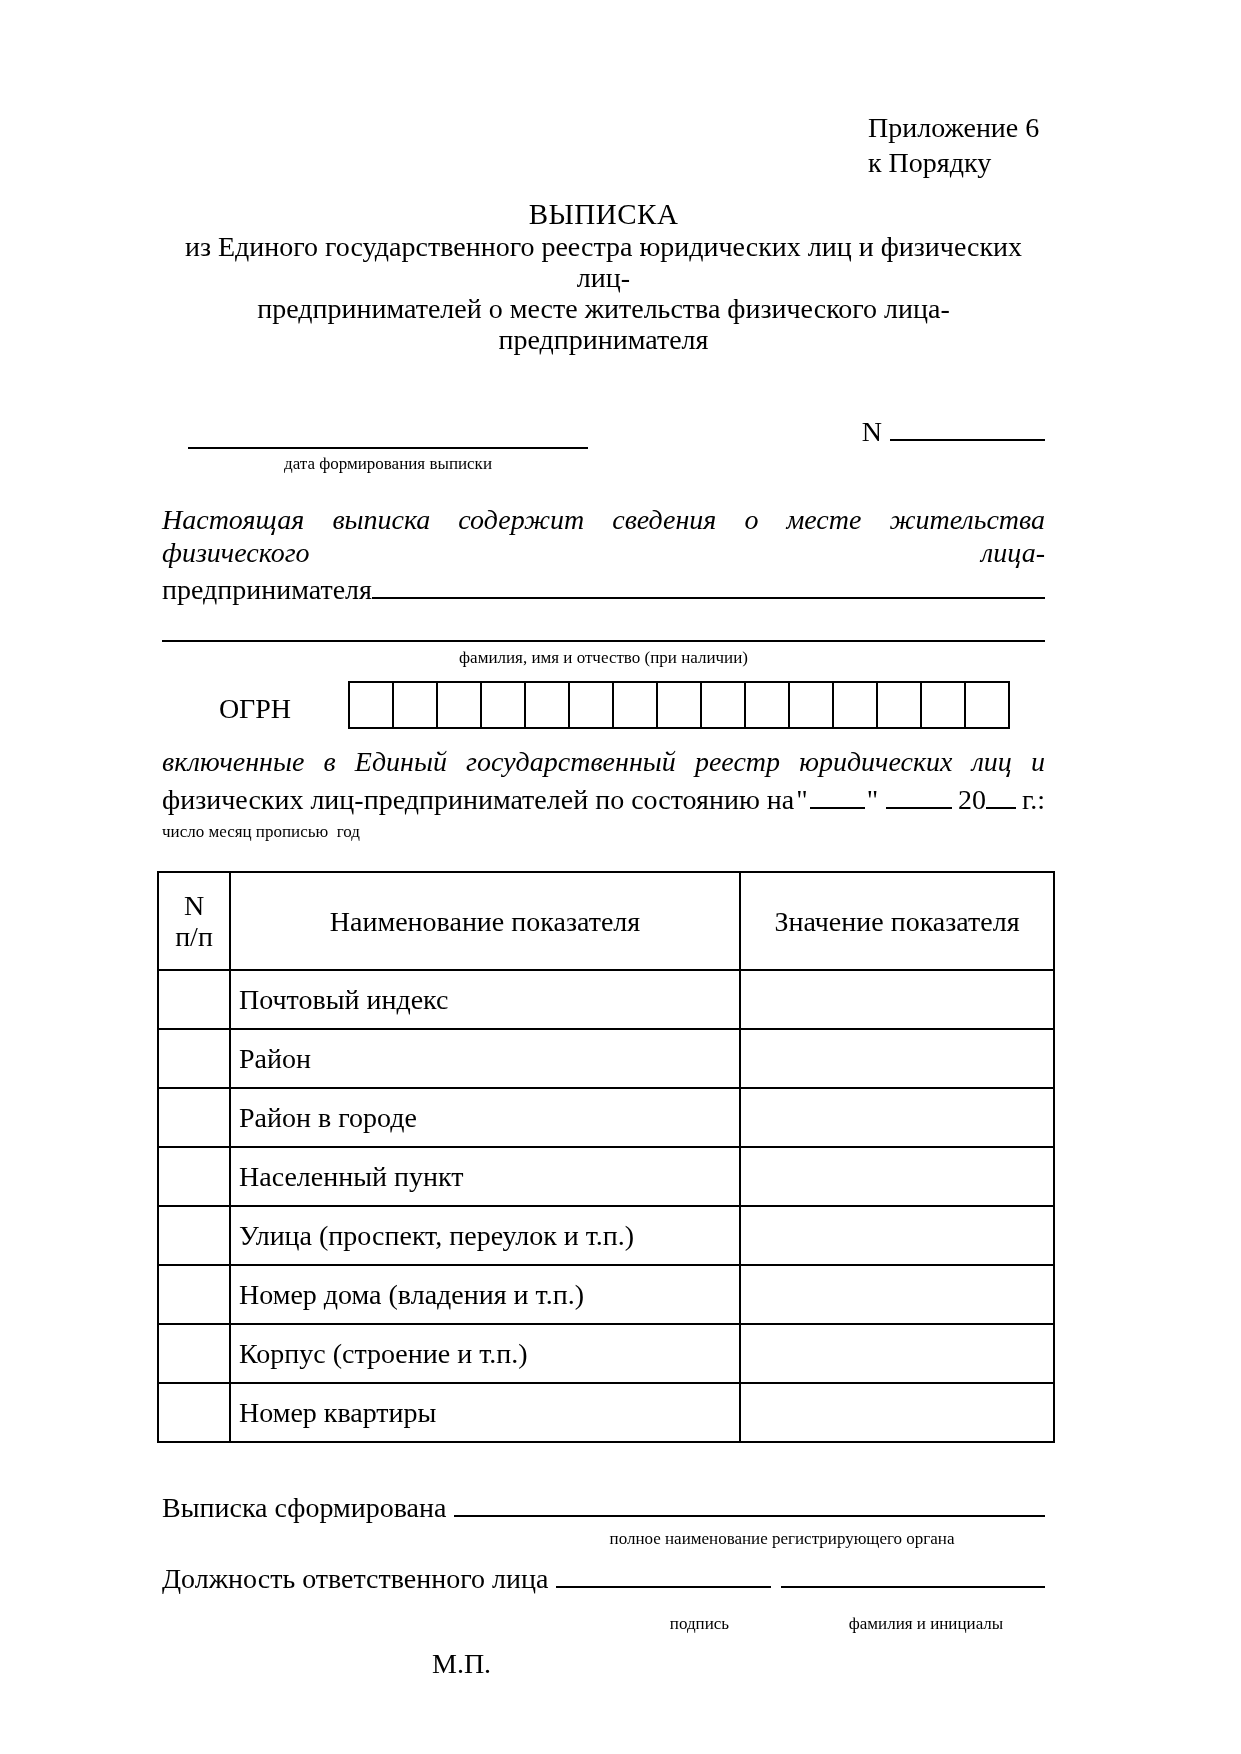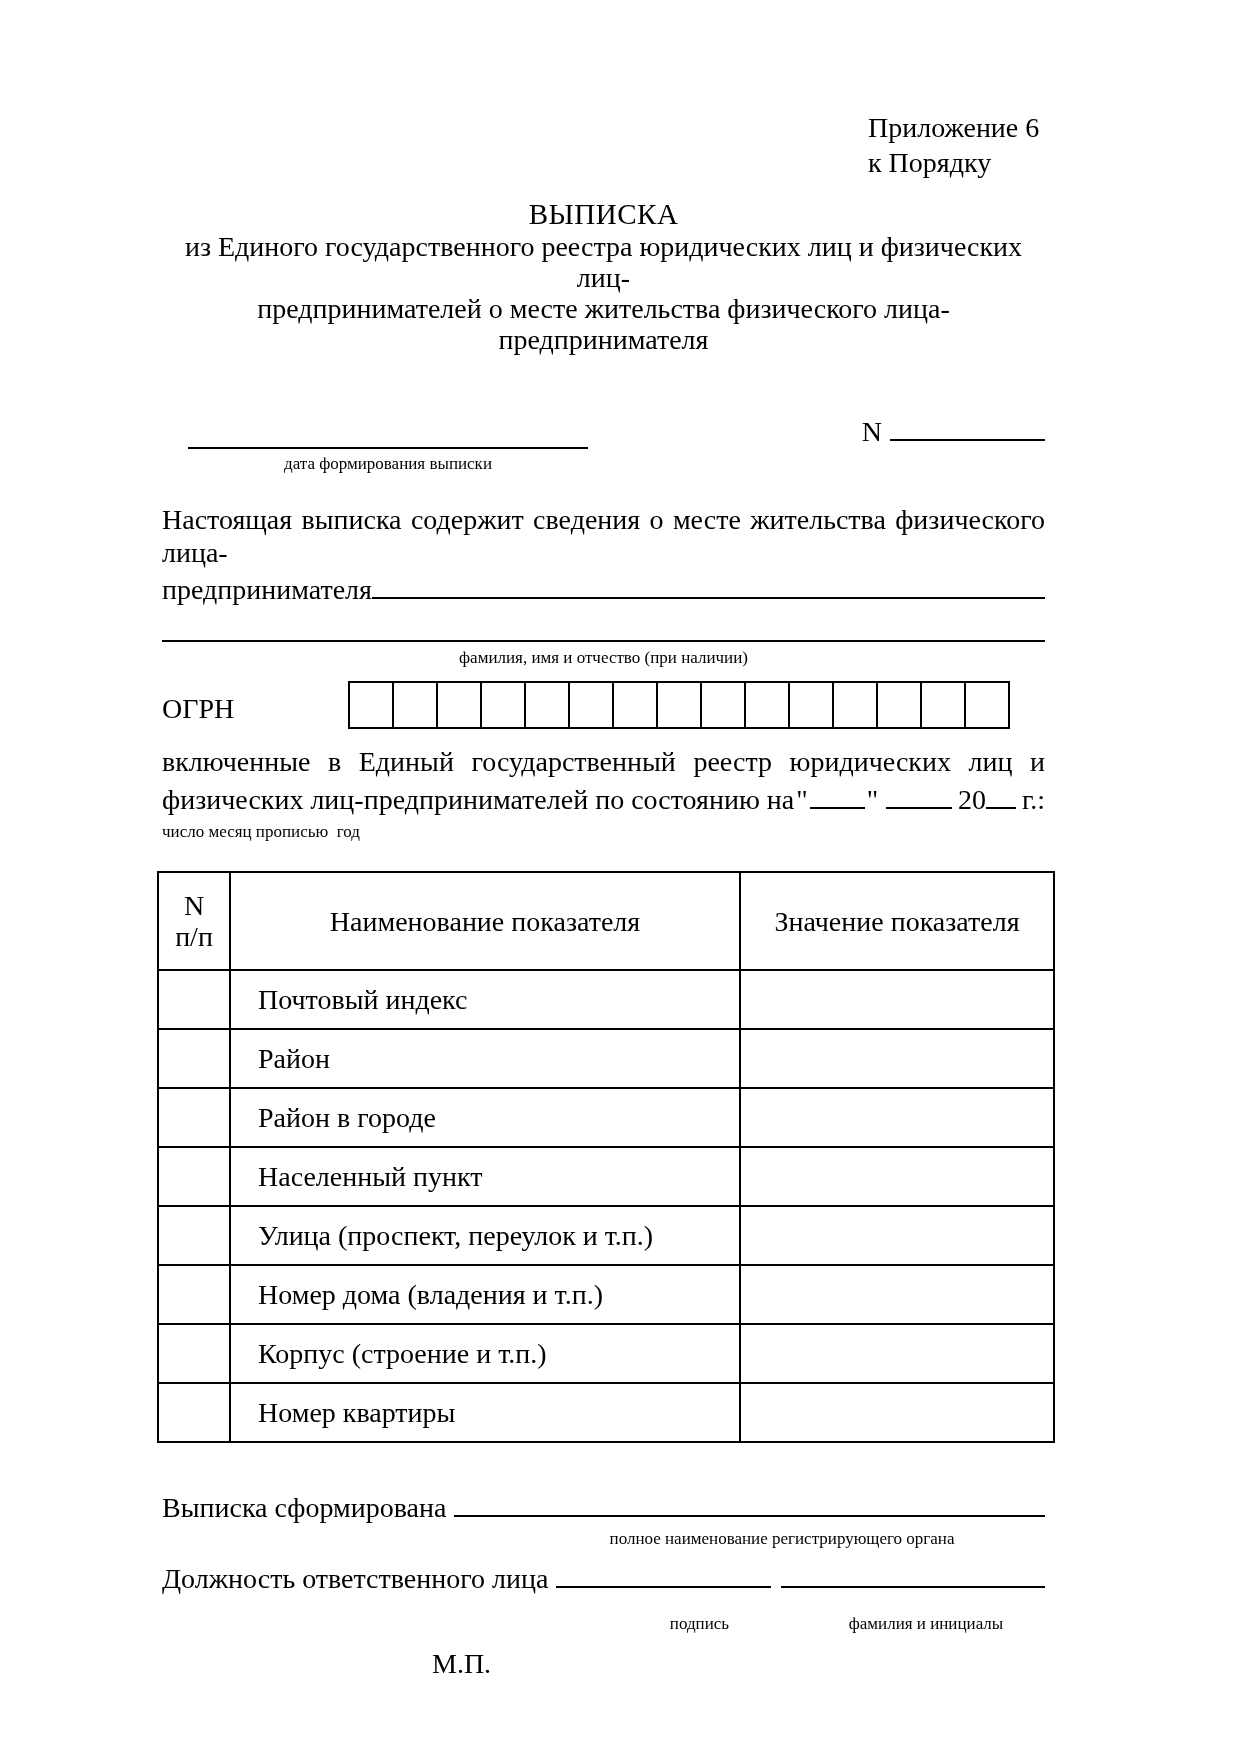--- a/index.html
+++ b/index.html
@@ -24,48 +24,48 @@
 
   .ref-row { display:flex; justify-content:space-between; margin-top:56px; align-items:flex-start; }
   .date-field { margin-left:26px; width:400px; }
   .date-blank { display:block; width:400px; height:36px; border-bottom:2px solid #000; }
   .small { font-size:17px; line-height:26px; }
   .date-label { text-align:center; margin-top:2px; }
   .num-field { display:flex; align-items:baseline; }
   .num-blank { width:155px; margin-left:8px; }
 
   .intro { margin-top:26px; }
-  .jline { text-align:justify; text-align-last:justify; }
+  .jline { text-align:justify; text-align-last:justify;font-style:italic; }
   .flexline { display:flex; align-items:baseline; }
   .grow { flex:1 1 auto; }
 
   .fio-underline { display:block; height:34px; border-bottom:2px solid #000; }
   .fio-hint { text-align:center; margin-top:3px; }
 
   .ogrn-row { display:flex; align-items:flex-end; margin-top:10px; }
-  .ogrn-label { width:186px; padding-bottom:4px; }
+  .ogrn-label { width:186px; padding-bottom:4px;text-align:center; }
   .ogrn-boxes { display:flex; border:2px solid #000; }
   .ogrn-cell { width:42px; height:44px; border-right:2px solid #000; }
   .ogrn-cell:last-child { border-right:none; }
 
   .included { margin-top:16px; line-height:34px; }
   .q { margin:0 2px; }
   .w55 { width:55px; }
   .w30 { width:30px; }
   .ml6 { margin-left:6px; }
   .date-hint { text-align:left; padding-right:6px; margin-top:2px; white-space:pre; }
 
   table.indicators { border-collapse:collapse; margin-top:26px; margin-left:-5px; width:896px; table-layout:fixed; }
   table.indicators th, table.indicators td { border:2px solid #000; font-weight:normal; }
   .colnum  { width:72px; }
   .colname { width:510px; }
   .colval  { width:314px; }
   table.indicators th { height:94px; text-align:center; vertical-align:middle; line-height:31px; }
   table.indicators td { height:55px; vertical-align:middle; }
-  td.c2 { padding-left:27px; }
+  td.c2 { padding-left:8px; }
 
   .footer { margin-top:44px; }
   .formed-blank { margin-left:8px; }
   .reg-hint { margin-left:340px; width:560px; text-align:center; margin-top:2px; }
   .position-row { margin-top:6px; }
   .sig-blank { width:215px; margin-left:8px; }
   .name-blank { margin-left:10px; }
   .sign-hints { display:flex; margin-top:16px; }
   .hint-spacer { width:430px; }
   .sig-hint { width:215px; text-align:center; }

